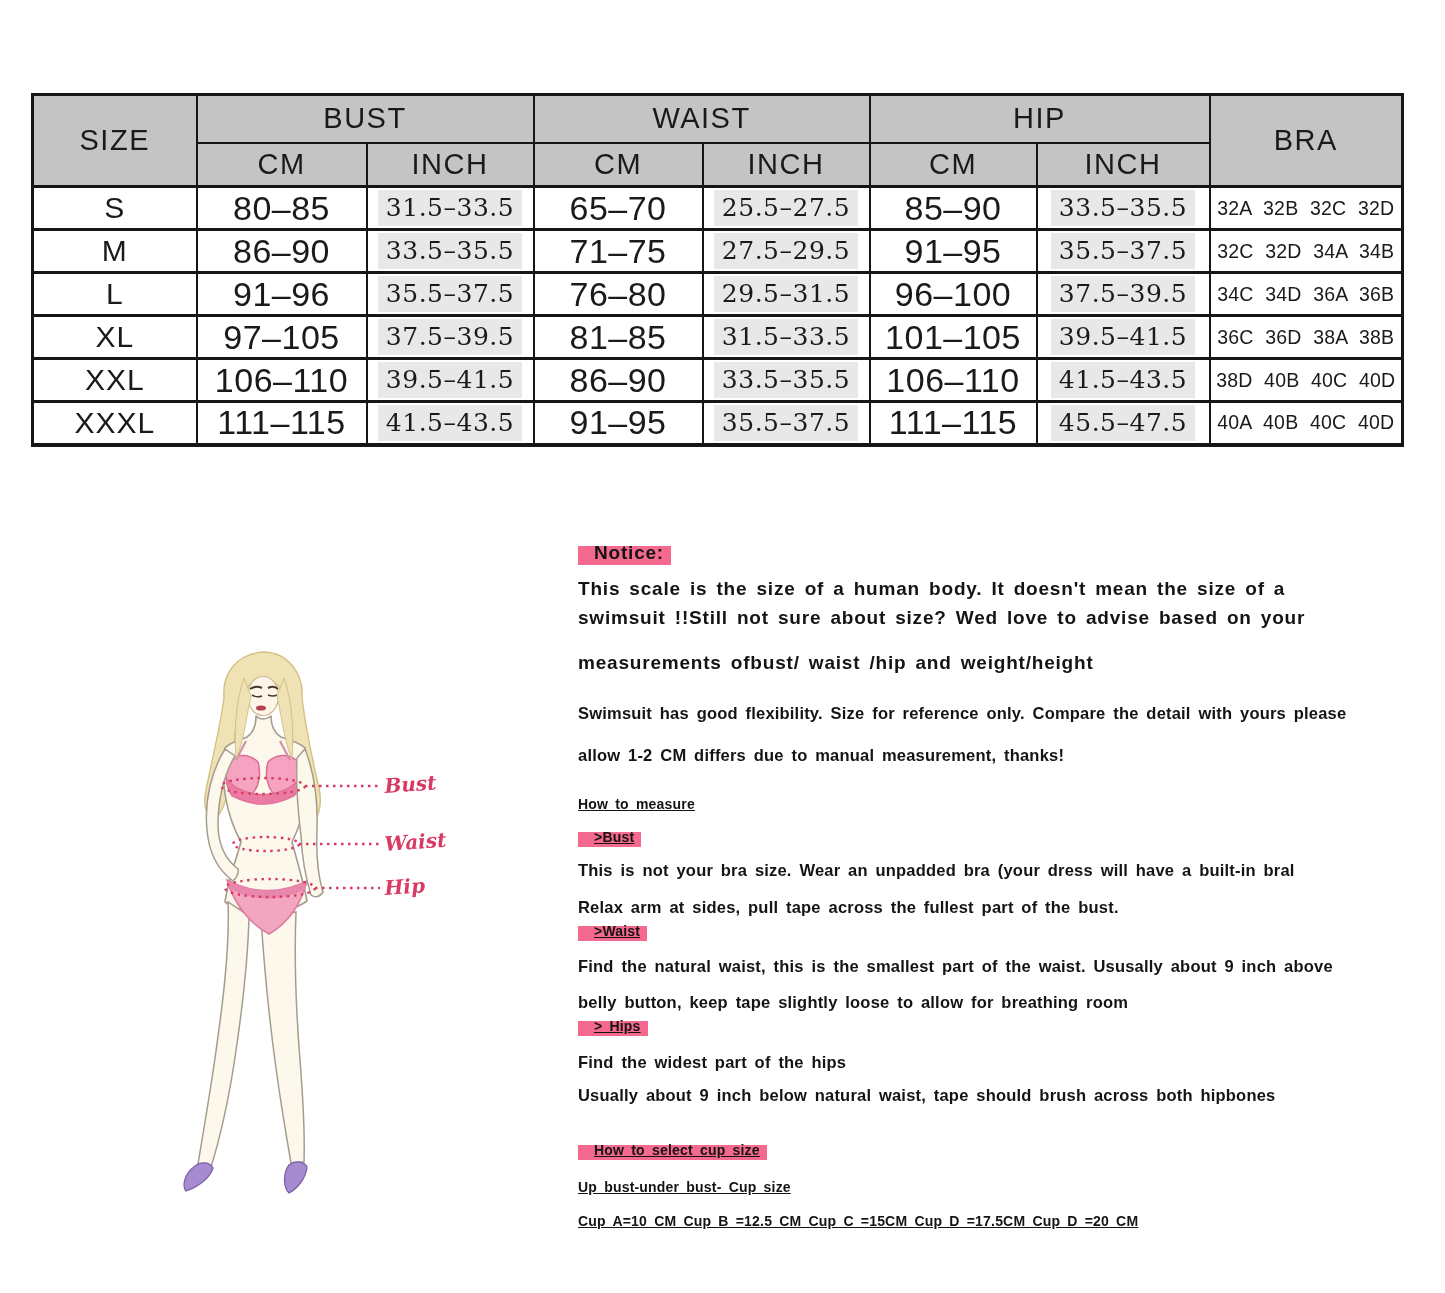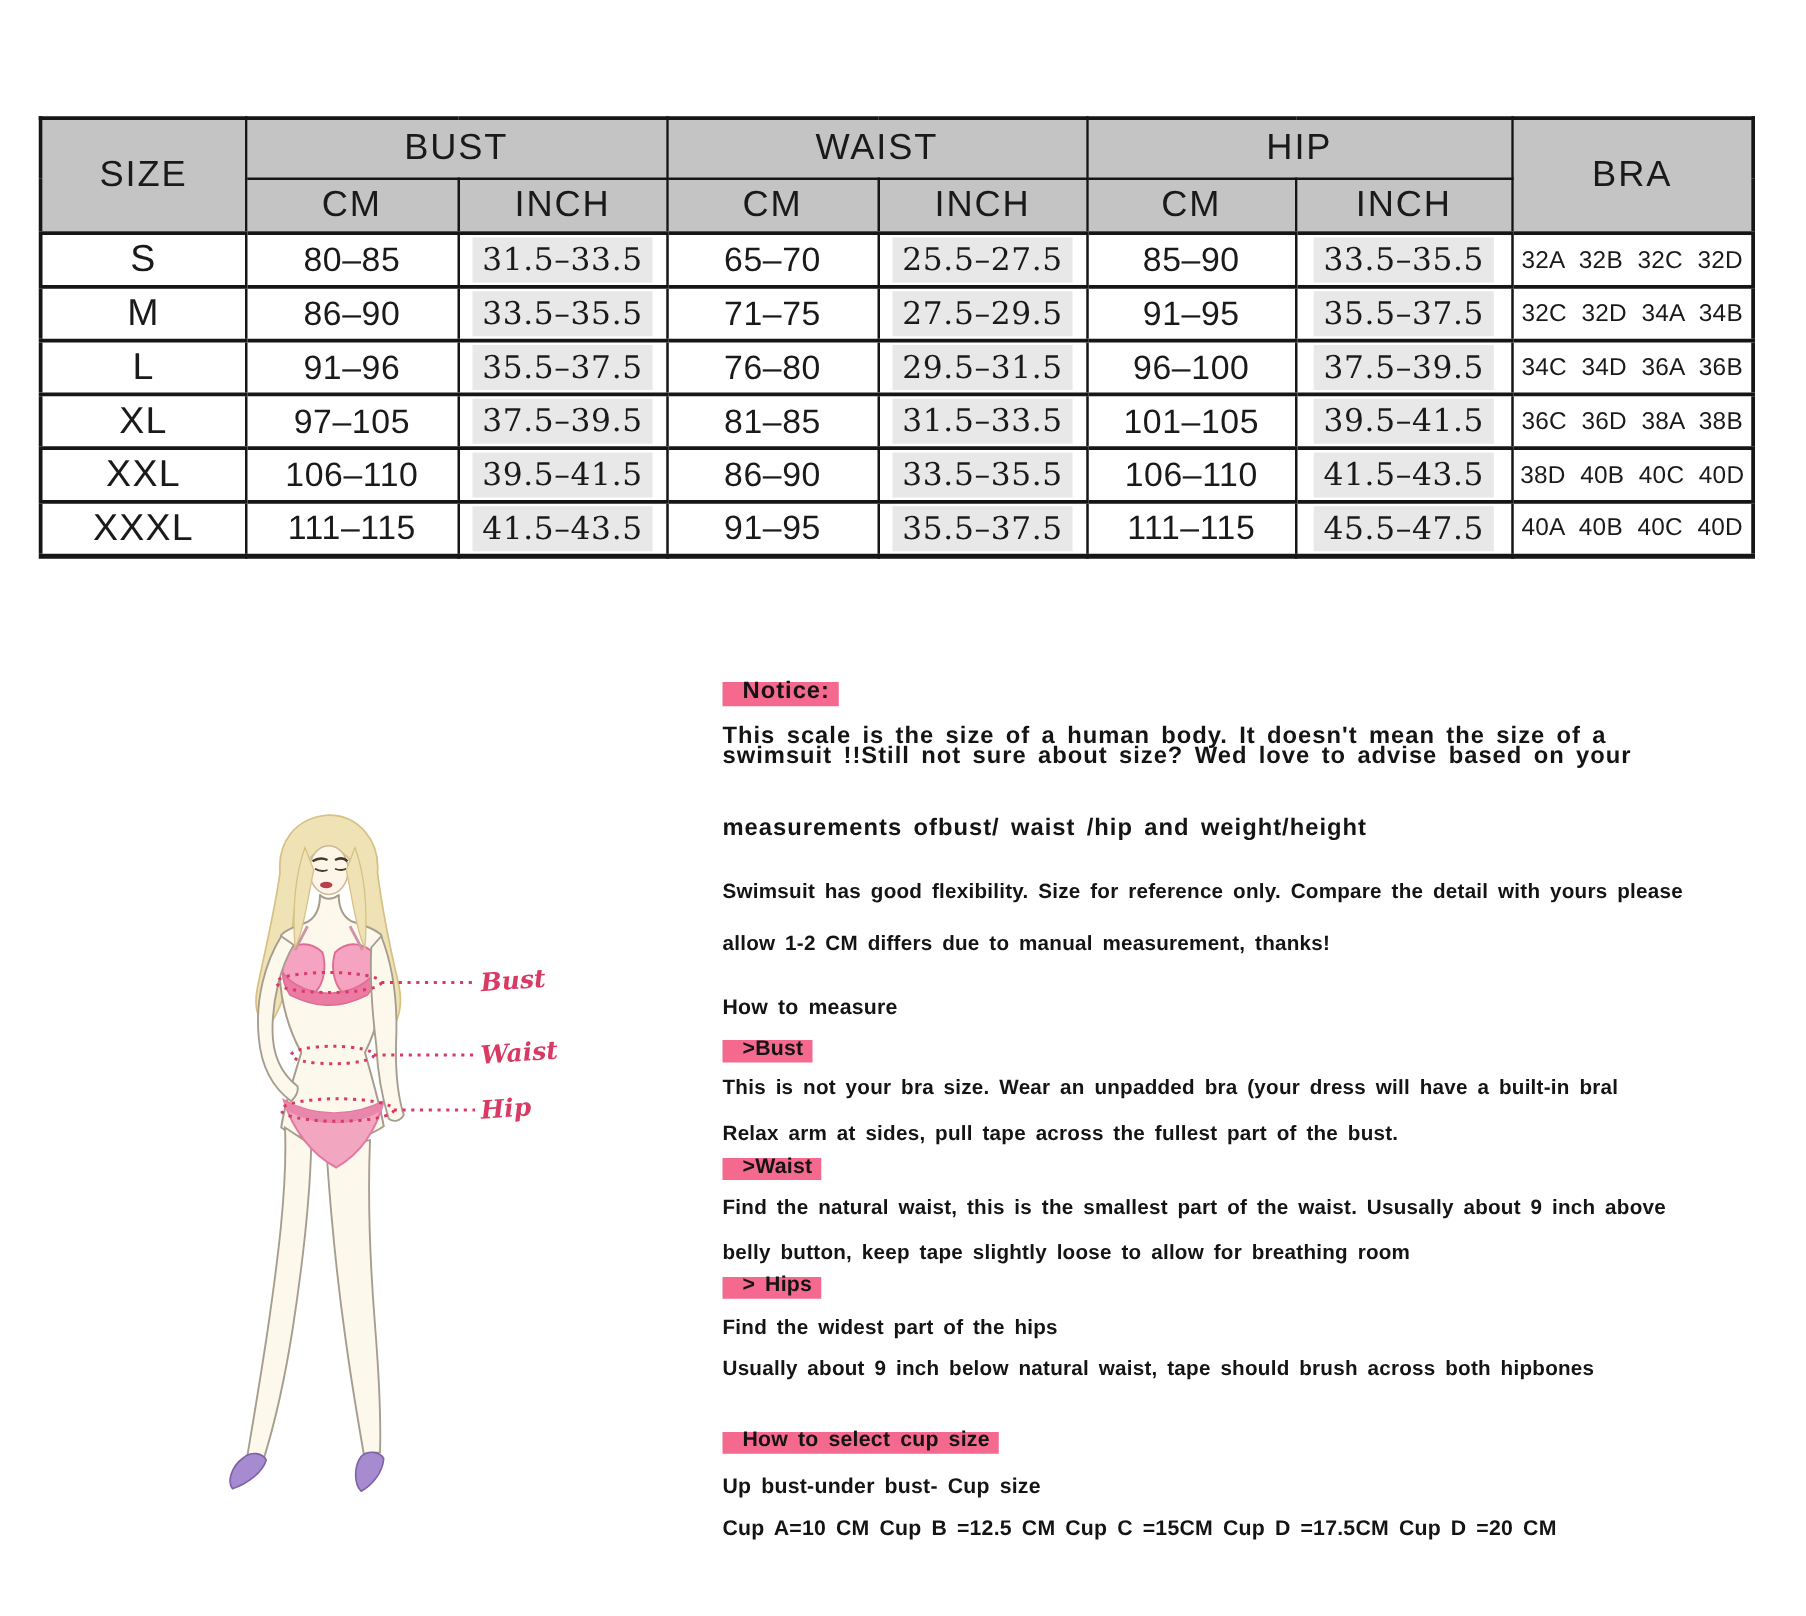--- a/index.html
+++ b/index.html
@@ -12,31 +12,31 @@
              border:3px solid #161616;border-bottom-width:4px;}
   table.size th,table.size td{border:2px solid #161616;text-align:center;
              vertical-align:middle;padding:0;overflow:hidden;}
   table.size thead th{background:#c4c4c4;font-weight:500;font-size:29px;
              letter-spacing:1.5px;}
   table.size thead tr.grp{height:48px;}
   table.size thead tr.sub{height:44px;}
   table.size tbody tr{height:43px;}
   table.size tbody td{border-top-width:3px;background:#ffffff;}
   td.size-col{font-size:30px;letter-spacing:1px;}
-  td.cm{font-size:27px;letter-spacing:0.5px;}
+  td.cm{font-size:34px;letter-spacing:0.5px;}
   td.inch .hl{display:inline-block;background:#e8e8e8;
               font-family:"DejaVu Serif",serif;font-size:25px;
               padding:3px 8px 4px 8px;min-width:120px;letter-spacing:0.5px;}
   td.bra{font-size:19.5px;word-spacing:6px;letter-spacing:0.2px;white-space:nowrap;margin-left:36px;}
 
   
   .tx{position:absolute;left:578px;font-weight:bold;color:#141414;
       white-space:nowrap;word-spacing:3px;letter-spacing:0.2px;}
   .t19{font-size:19px;letter-spacing:0.8px;}
-  .t17{font-size:17px;}
+  .t17{font-size:14px;text-decoration:underline;}
   .t165{font-size:16.5px;text-align:center;}
   .hl-pink{background:linear-gradient(180deg,rgba(244,105,141,0) 16%,#f4698d 16%);
            padding:0 7px 2px 16px;}
 
   
   .figure-wrap{position:absolute;left:148px;top:640px;width:332px;height:592px;}
 </style>
 </head>
 <body>
 
@@ -174,21 +174,21 @@
   </g>
 
   <text x="237" y="153" font-family="DejaVu Serif, serif" font-style="italic" font-weight="bold" font-size="20" fill="#d93a63" transform="rotate(-4 237 153)">Bust</text>
   <text x="237" y="211" font-family="DejaVu Serif, serif" font-style="italic" font-weight="bold" font-size="20" fill="#d93a63" transform="rotate(-4 237 211)">Waist</text>
   <text x="237" y="255" font-family="DejaVu Serif, serif" font-style="italic" font-weight="bold" font-size="20" fill="#d93a63" transform="rotate(-4 237 255)">Hip</text>
 </svg>
 </div>
 
 <div class="tx t19" style="top:542px"><span class="hl-pink">Notice:</span></div>
 <div class="tx t19" style="top:578px">This scale is the size of a human body. It doesn't mean the size of a</div>
-<div class="tx t19" style="top:594px">swimsuit !!Still not sure about size? Wed love to advise based on your</div>
+<div class="tx t19" style="top:607px">swimsuit !!Still not sure about size? Wed love to advise based on your</div>
 <div class="tx t19" style="top:652px">measurements ofbust/ waist /hip and weight/height</div>
 
 <div class="tx t165" style="top:704px">Swimsuit has good flexibility. Size for reference only. Compare the detail with yours please</div>
 <div class="tx t165" style="top:746px">allow 1-2 CM differs due to manual measurement, thanks!</div>
 
 <div class="tx t17" style="top:796px">How to measure</div>
 
 <div class="tx t17" style="top:829px"><span class="hl-pink">&gt;Bust</span></div>
 <div class="tx t165" style="top:861px">This is not your bra size. Wear an unpadded bra (your dress will have a built-in bral</div>
 <div class="tx t165" style="top:898px">Relax arm at sides, pull tape across the fullest part of the bust.</div>

